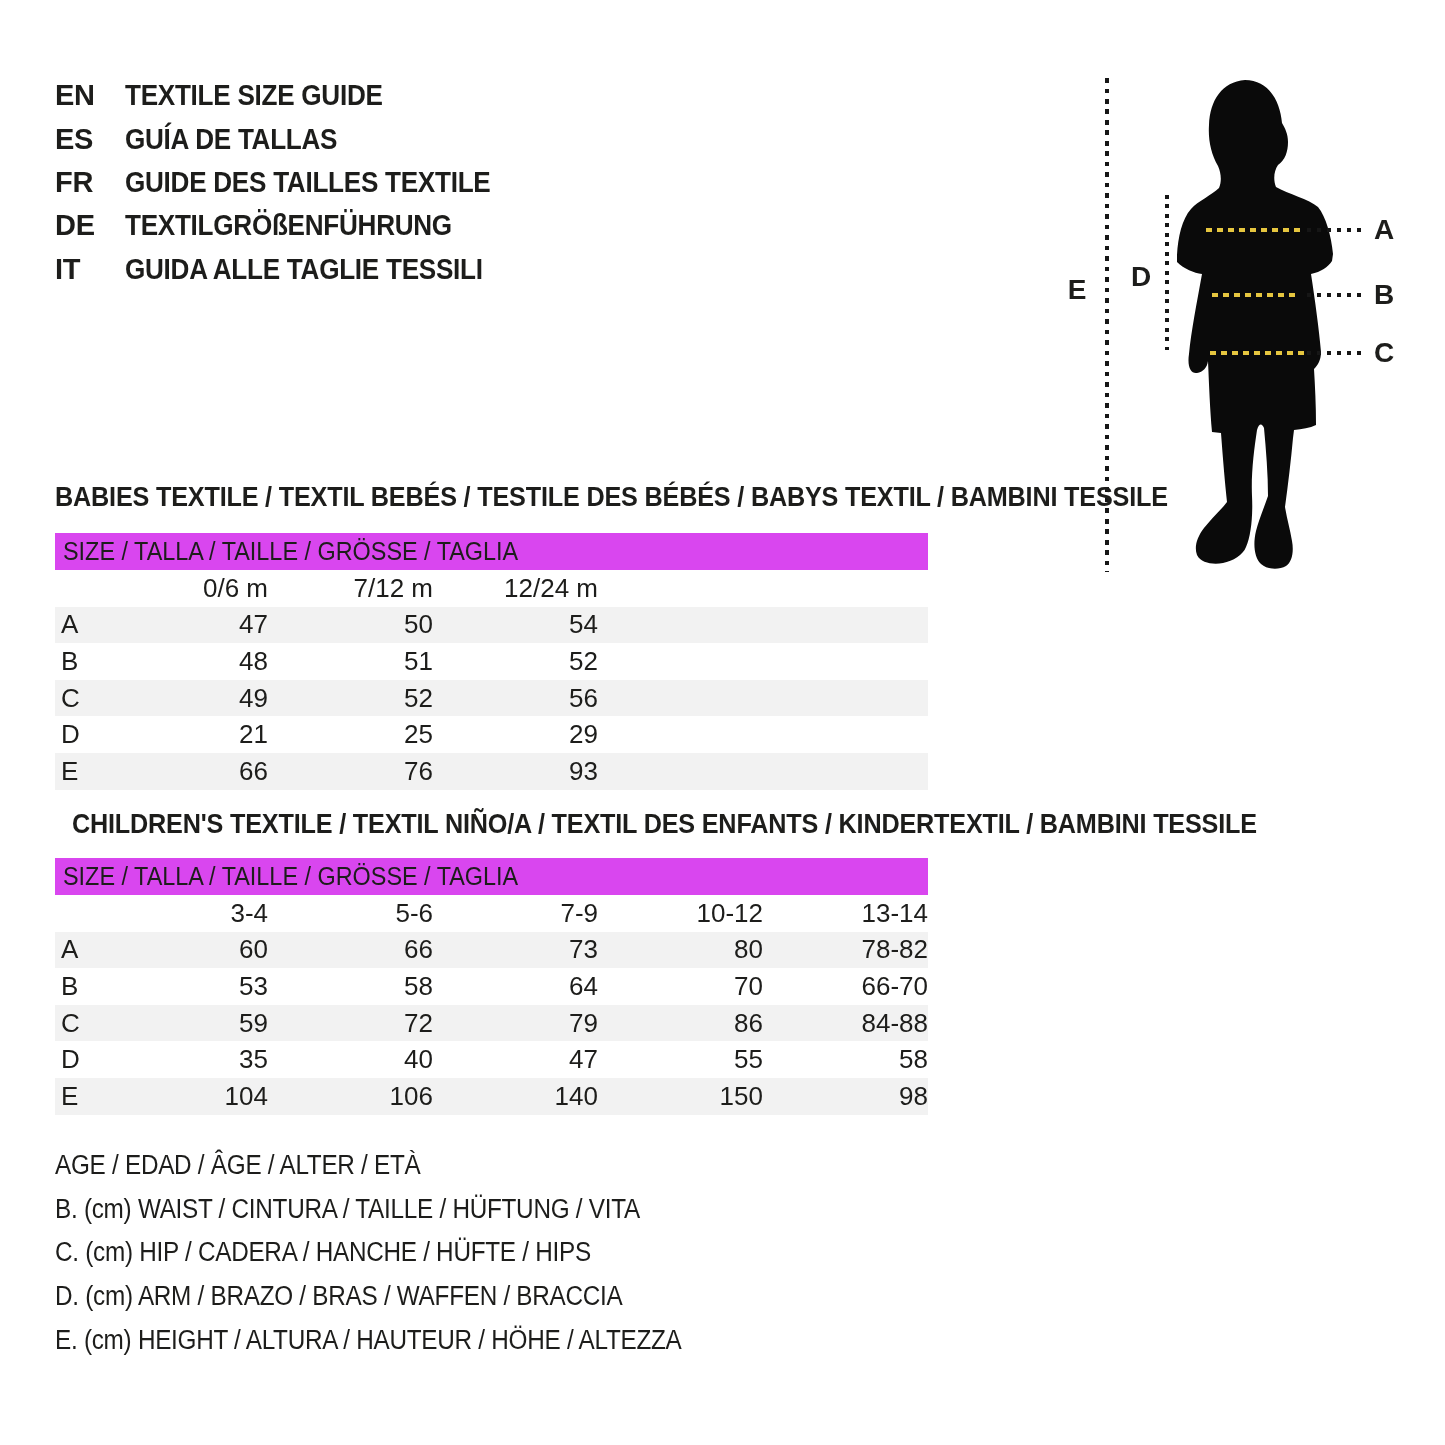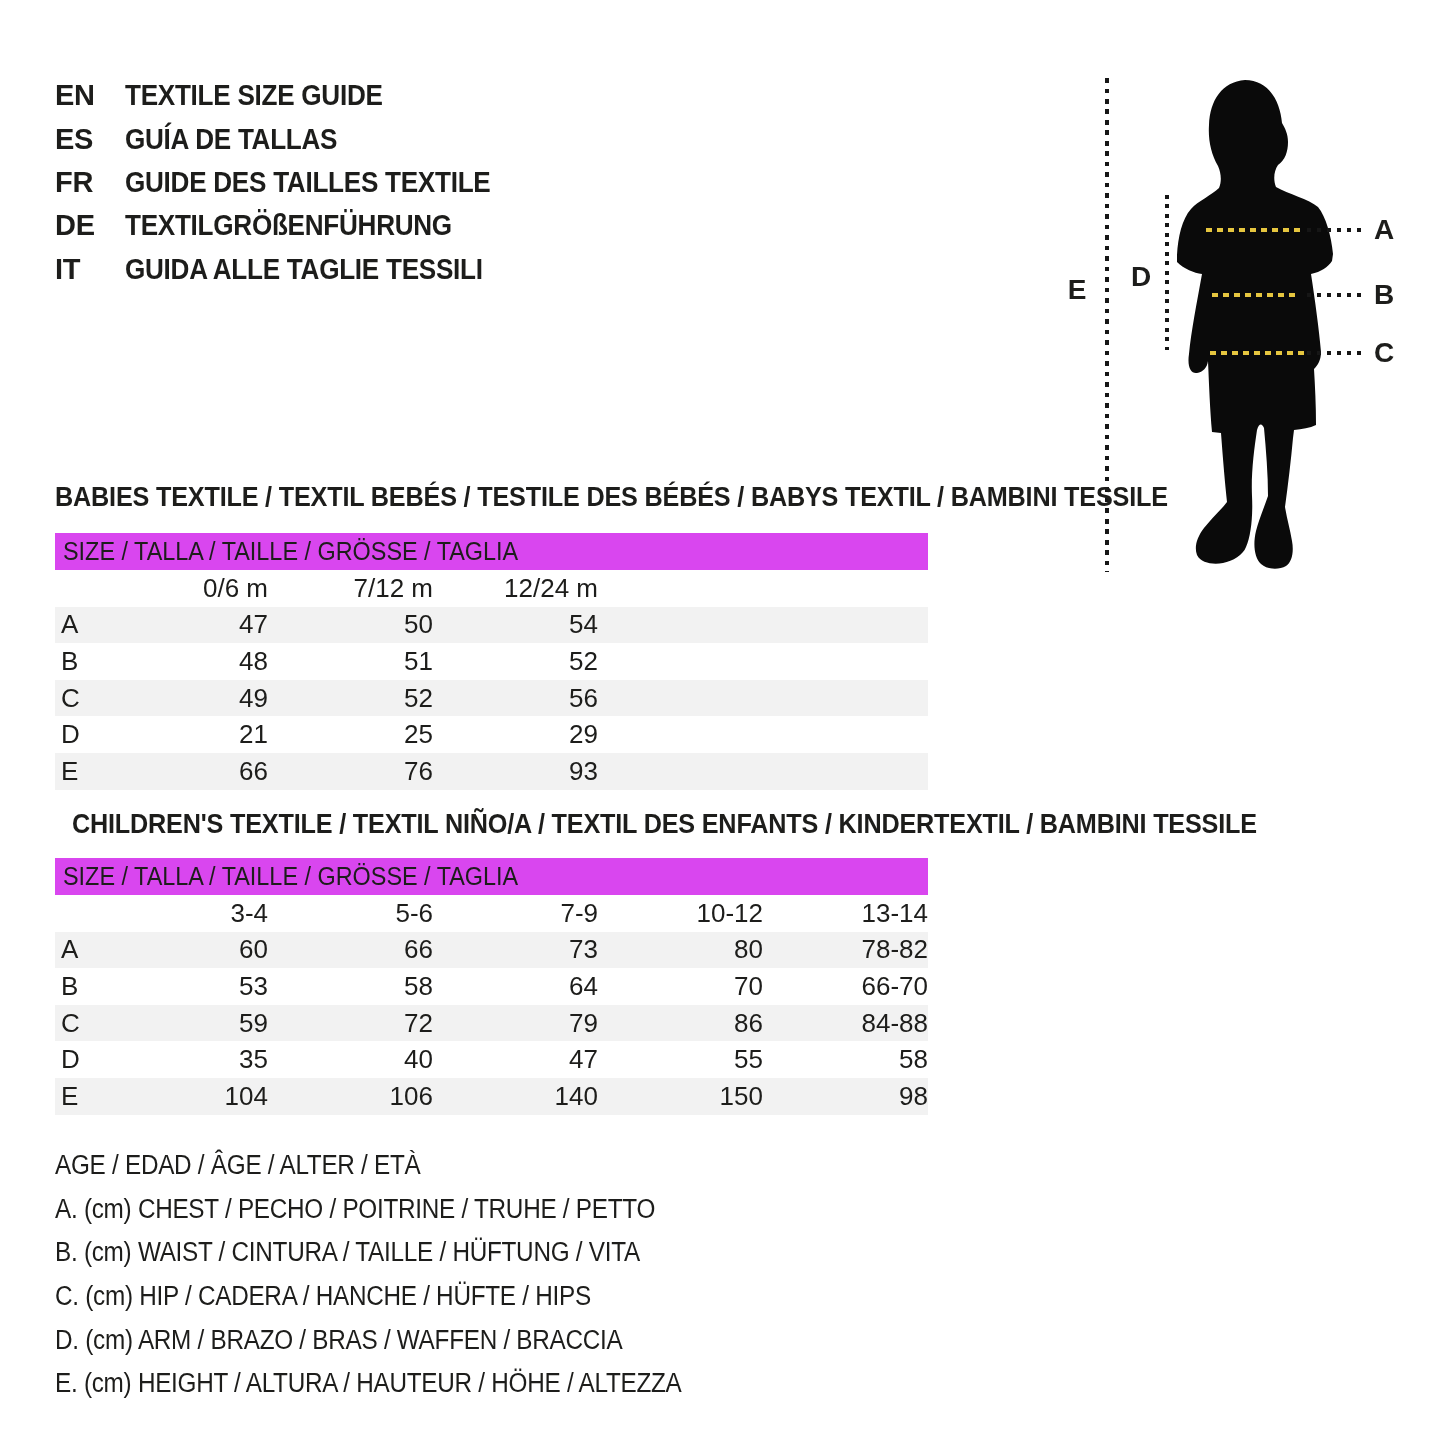--- a/index.html
+++ b/index.html
@@ -239,23 +239,20 @@
     <span class="cell">150</span>
     <span class="cell">98</span>
   </div>
 </div>
 
 <div class="abs legend-block">
   <div class="legend-line">
     <span class="cond">AGE / EDAD / ÂGE / ALTER / ETÀ</span>
   </div>
   <div class="legend-line">
-    <span class="cond">A. (cm) CHEST / PECHO / POITRINE / TRUHE / PETTO</span>
-  </div>
-  <div class="legend-line">
     <span class="cond">B. (cm) WAIST / CINTURA / TAILLE / HÜFTUNG / VITA</span>
   </div>
   <div class="legend-line">
     <span class="cond">C. (cm) HIP / CADERA / HANCHE / HÜFTE / HIPS</span>
   </div>
   <div class="legend-line">
     <span class="cond">D. (cm) ARM / BRAZO / BRAS / WAFFEN / BRACCIA</span>
   </div>
   <div class="legend-line">
     <span class="cond">E. (cm) HEIGHT / ALTURA / HAUTEUR / HÖHE / ALTEZZA</span>

